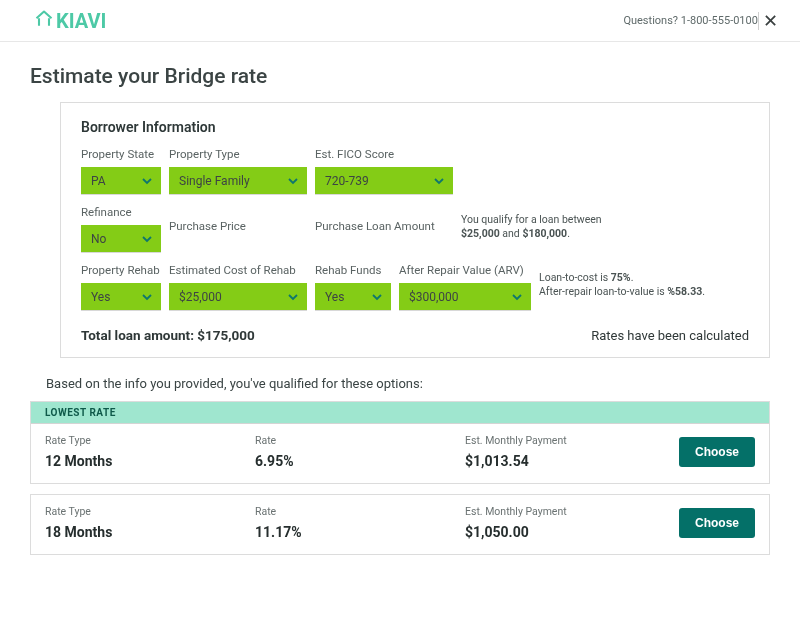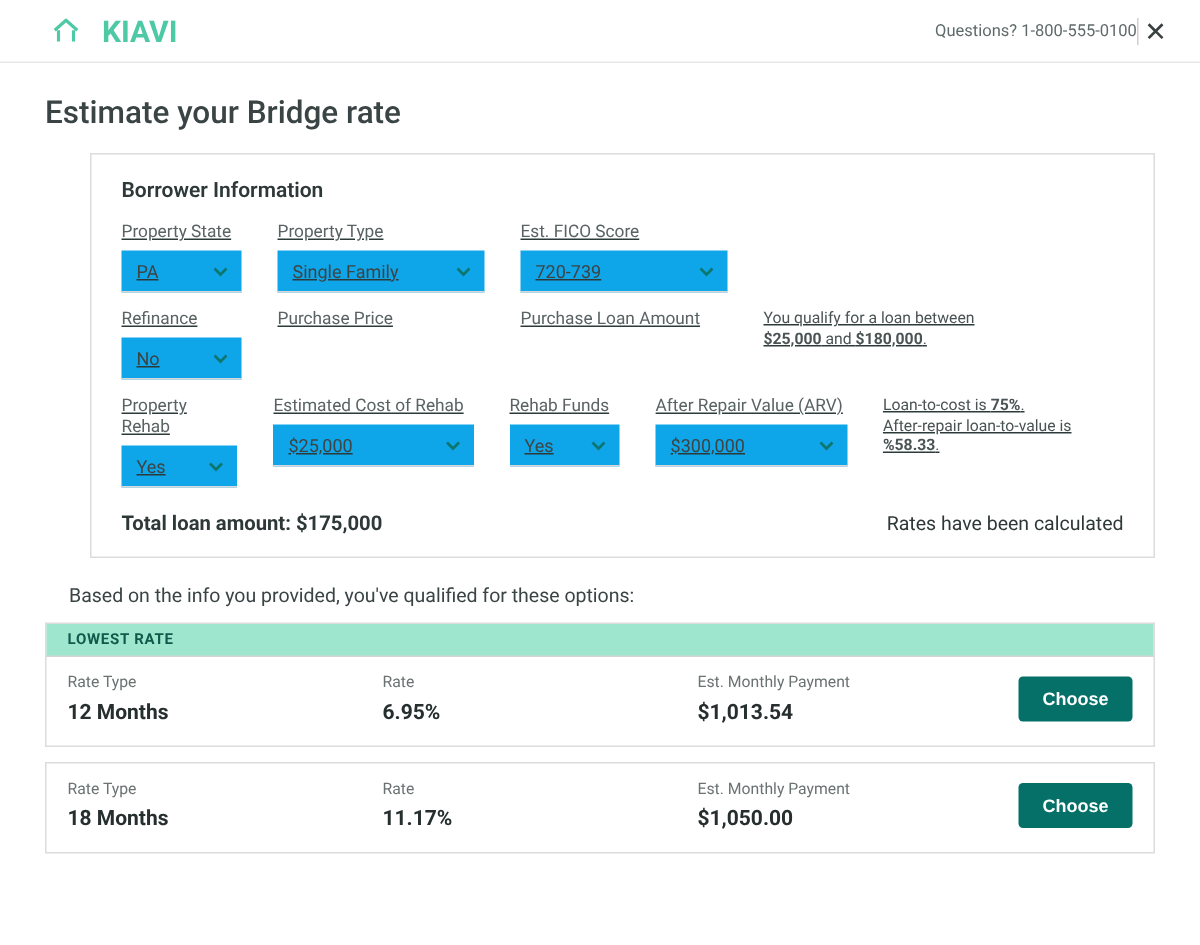--- a/index.html
+++ b/index.html
@@ -14,22 +14,22 @@
   .topbar {
     display: flex;
     align-items: center;
     justify-content: space-between;
     height: 42px;
     padding: 0 18px 0 34px;
     border-bottom: 1px solid #e7e7e7;
   }
   .logo {
     display: flex;
-    align-items: center;
-    gap: 14px;
+    align-items: flex-start;
+    gap: 2px;
     color: #4dc9a6;
     font-weight: 700;
     font-size: 20px;
     letter-spacing: 0;
   }
   .logo svg { width: 20px; height: 20px; }
   .logo-text { color:#4dc9a6; font-weight:700; font-size:20px; }
   .topbar-right { display:flex; align-items:center; color:#5f6a6a; font-size:11px; }
   .close-x { font-size:18px; color:#3a4040; padding:0 4px; cursor:pointer; }
   .divider { width:1px; height:18px; background:#d0d0d0; }
@@ -38,26 +38,26 @@
   h1 { font-size: 21px; font-weight: 500; color:#3b4444; margin-bottom: 14px; }
 
   .panel {
     border: 1px solid #dcdcdc;
     padding: 16px 20px 14px;
     margin-bottom: 18px;
     margin-left: 30px;
   }
   .section-title { font-size: 14px; font-weight:600; color:#2e3838; margin-bottom: 12px; }
 
-  .row { display:flex; gap: 24px; margin-bottom: 10px; align-items: flex-start; text-decoration: underline; }
+  .row { display:flex; gap: 8px; margin-bottom: 10px; align-items: center; }
   .field { display:flex; flex-direction:column; }
   .field-label { font-size: 11.5px; color:#5a6363; margin-bottom: 6px; }
   .select {
     display:flex; align-items:center; justify-content:space-between;
-    background:#0ea5e9; height:28px; padding:0 8px 0 10px;
+    background:#84cc16; height:28px; padding:0 8px 0 10px;
     font-size:12px; color:#3d4444; border-bottom:1px solid #d8d8d8;
     cursor:pointer;
   }
   .select .chev { color:#0e766e; }
   .helper { font-size:10.5px; color:#4a5353; line-height:1.3; padding-bottom:4px; }
   .helper b { font-weight:700; }
 
   .w-state { width: 80px; }
   .w-type { width: 138px; }
   .w-fico { width: 138px; }

